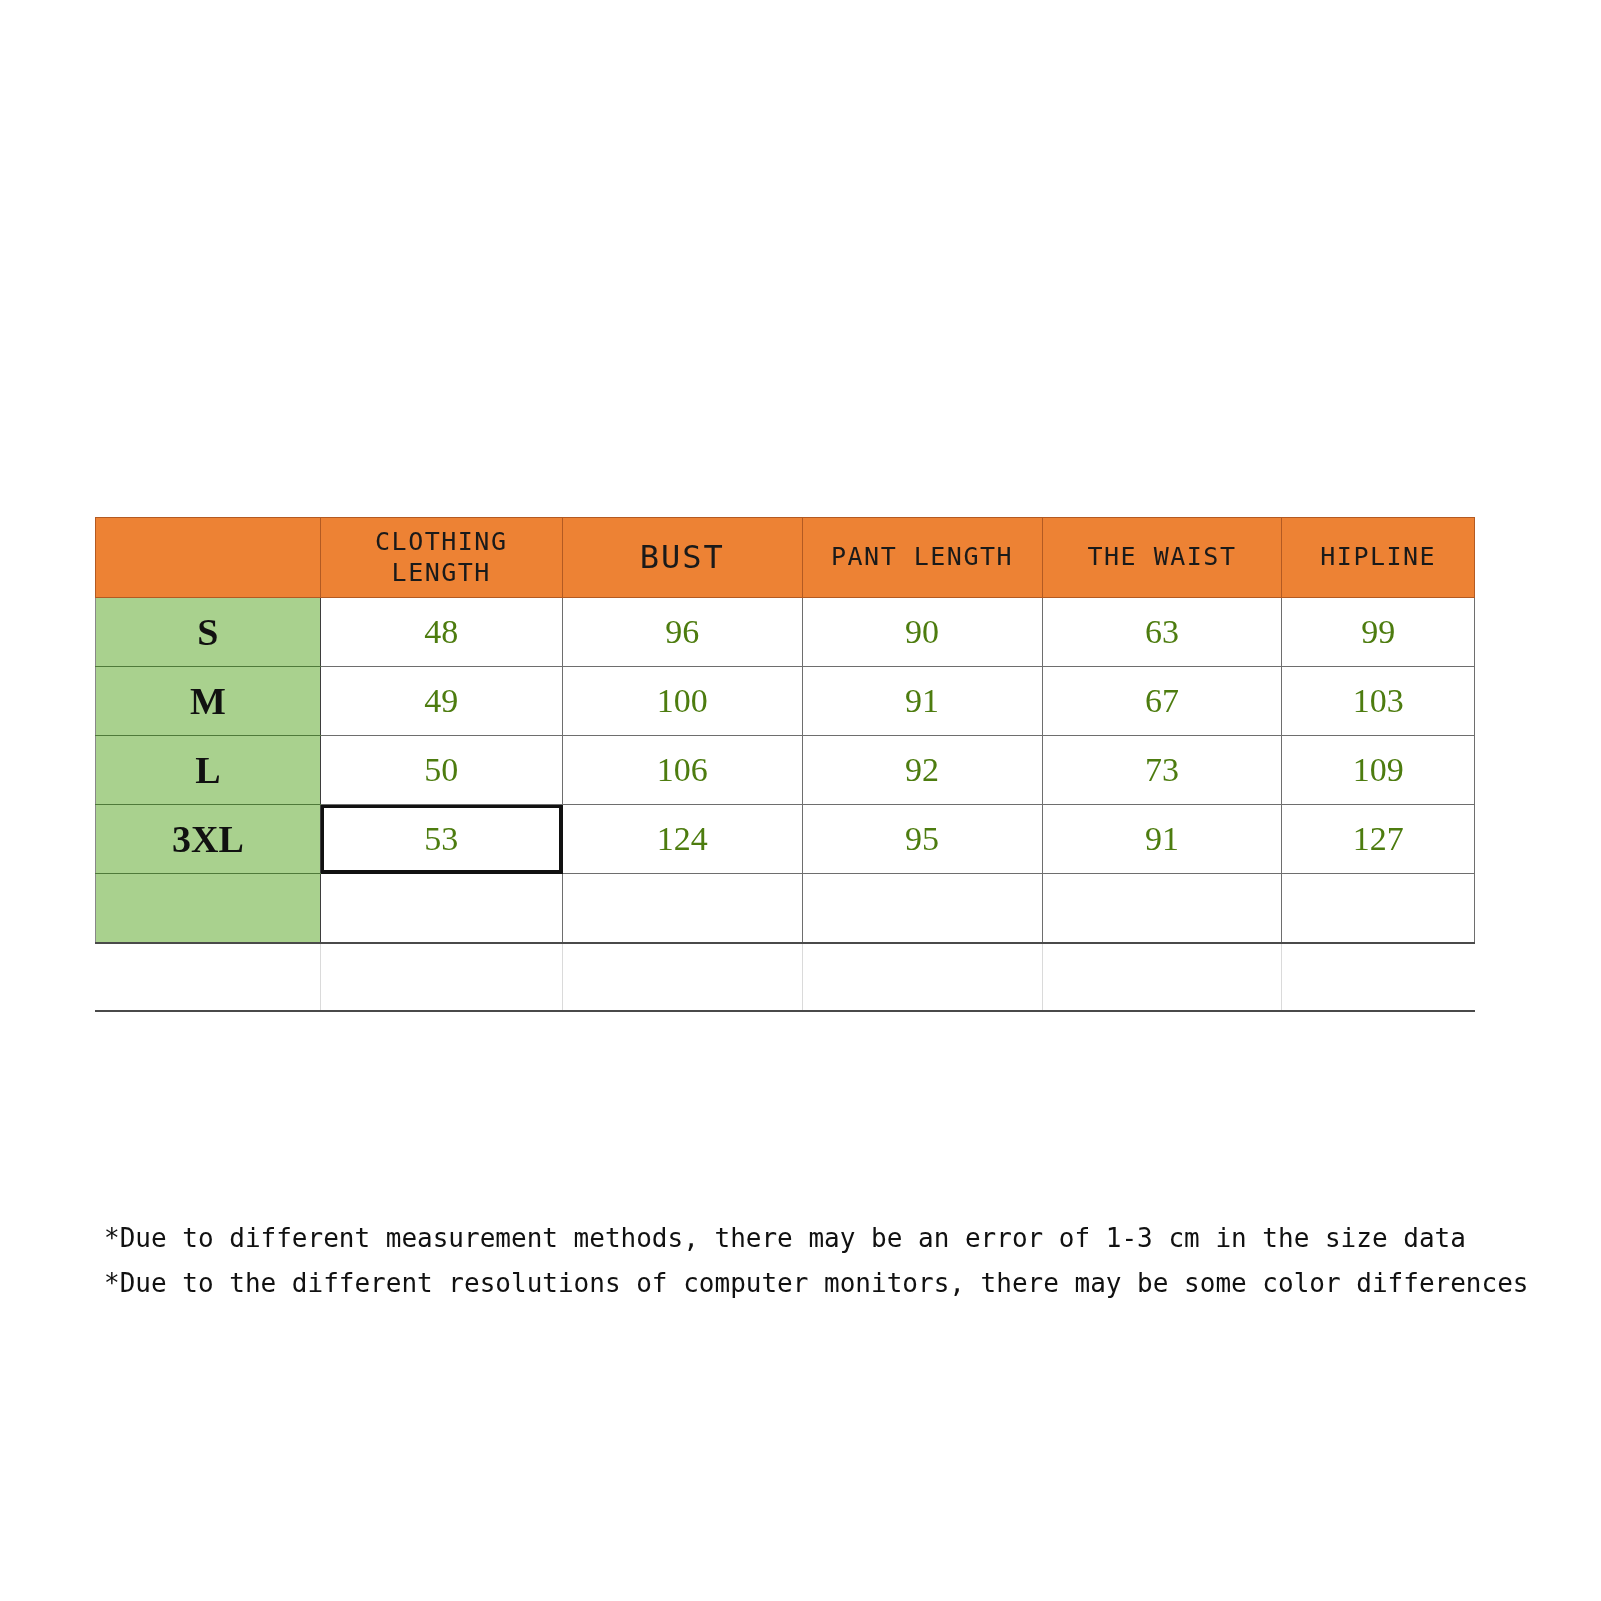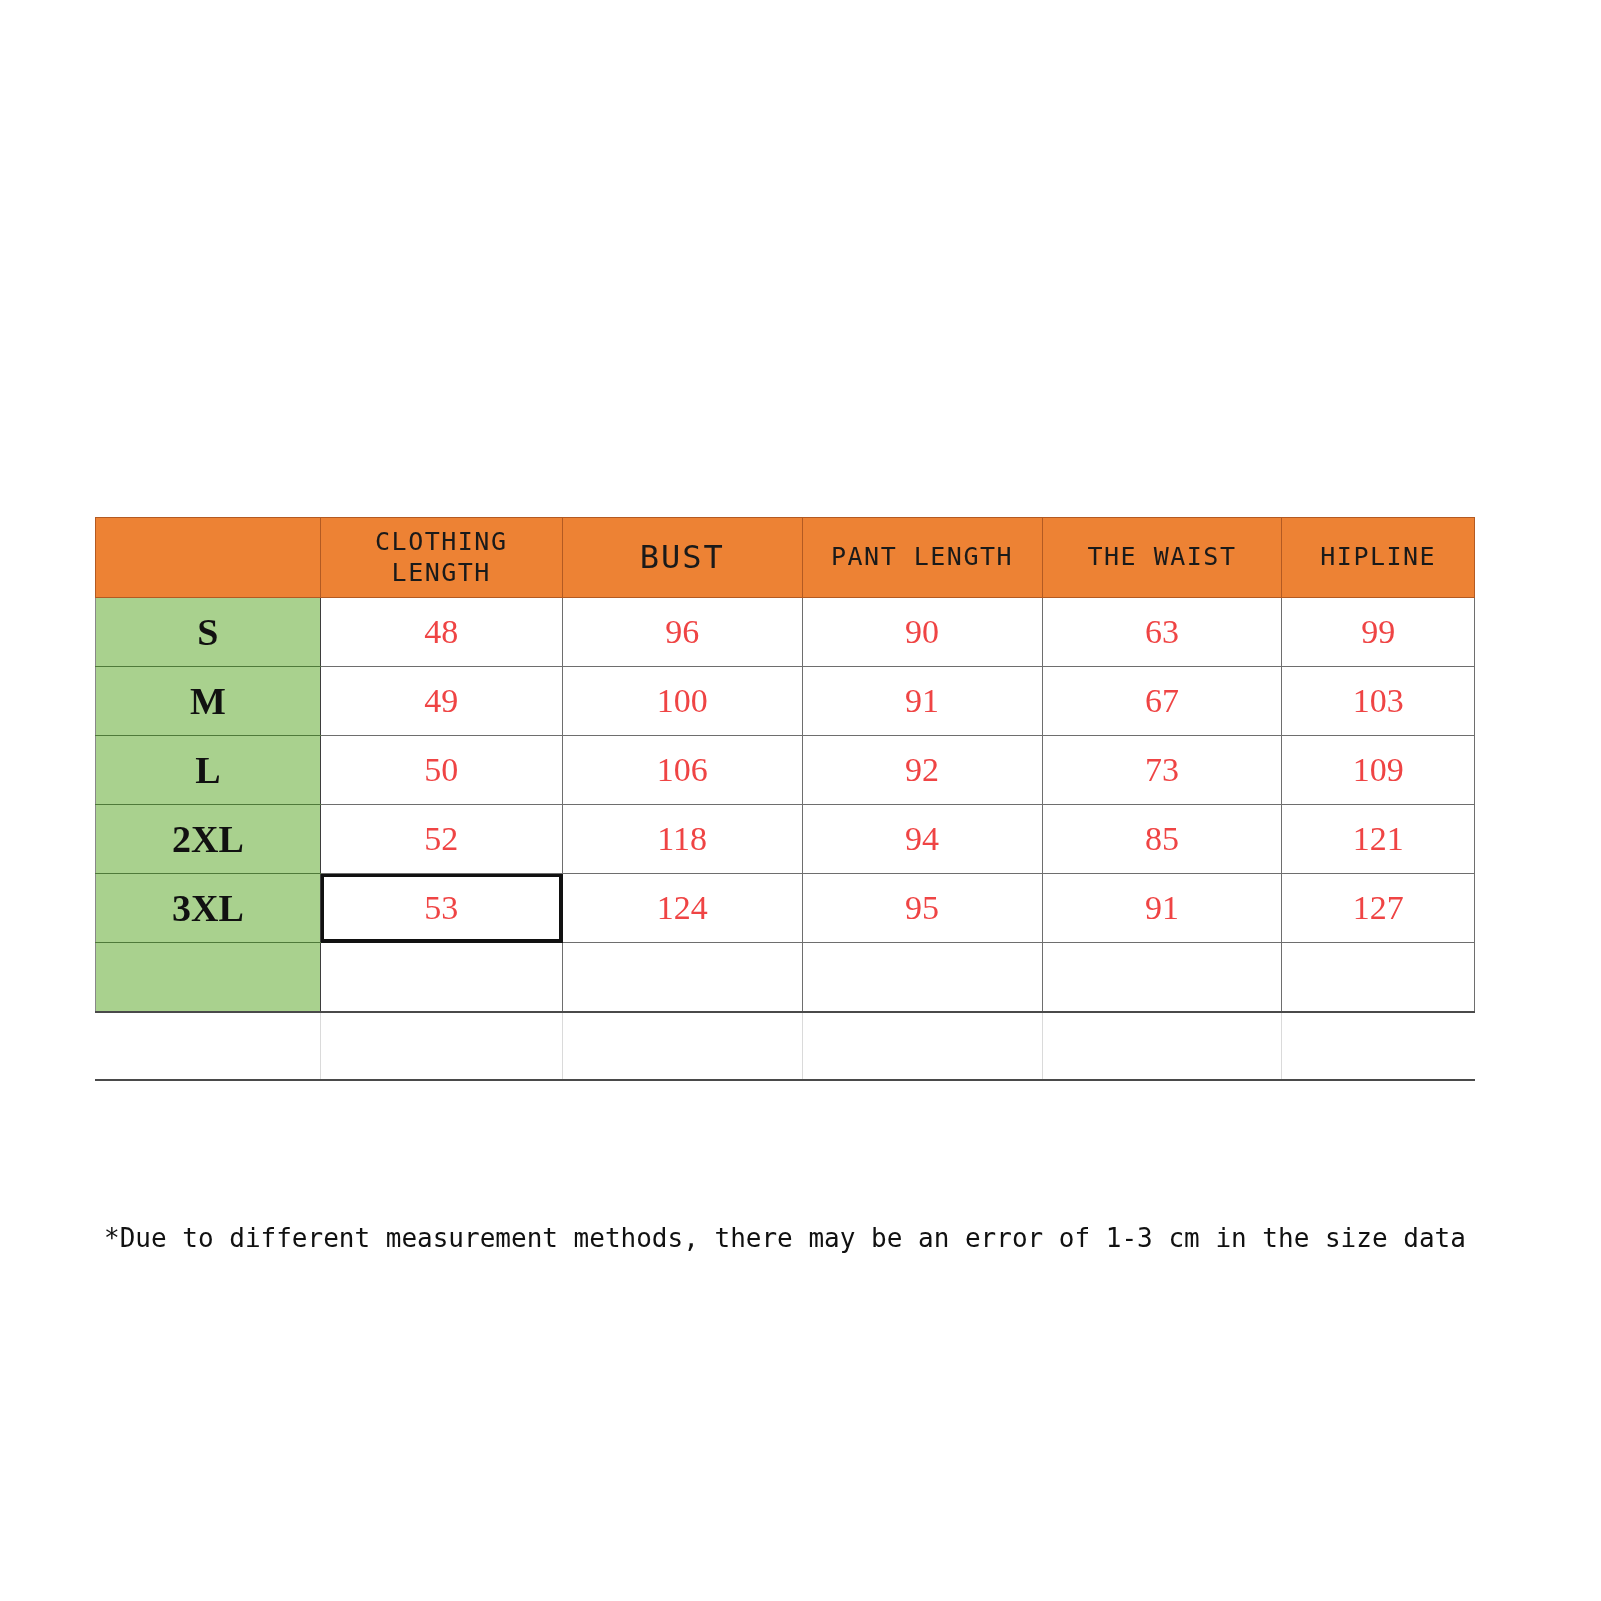--- a/index.html
+++ b/index.html
@@ -75,21 +75,21 @@
   }
   td.size-cell.empty-size { font-size: 0; }
 
   td.val-cell {
     background: #ffffff;
     height: 66px;
     text-align: center;
     vertical-align: middle;
     font-family: "Liberation Serif", serif;
     font-size: 34px;
-    color: #ef4444;
+    color: #4d7c0f;
     border: 1px solid #6e6e6e;
     margin-left: 16px;
   }
   td.val-cell.blank { font-size: 0; }
 
   
   tr.ghost-row td {
     background: #ffffff;
     height: 64px;
     border-left: 1px solid #dadada;
@@ -174,28 +174,20 @@
       </tr>
       <tr>
         <td class="size-cell">L</td>
         <td class="val-cell">50</td>
         <td class="val-cell">106</td>
         <td class="val-cell">92</td>
         <td class="val-cell">73</td>
         <td class="val-cell">109</td>
       </tr>
       <tr>
-        <td class="size-cell">2XL</td>
-        <td class="val-cell">52</td>
-        <td class="val-cell">118</td>
-        <td class="val-cell">94</td>
-        <td class="val-cell">85</td>
-        <td class="val-cell">121</td>
-      </tr>
-      <tr>
         <td class="size-cell">3XL</td>
         <td class="val-cell selected">53</td>
         <td class="val-cell">124</td>
         <td class="val-cell">95</td>
         <td class="val-cell">91</td>
         <td class="val-cell">127</td>
       </tr>
       <tr class="above-ghost">
         <td class="size-cell empty-size"></td>
         <td class="val-cell blank"></td>
@@ -211,13 +203,14 @@
         <td></td>
         <td></td>
         <td class="ghost-last"></td>
       </tr>
     </tbody>
   </table>
 </div>
 
 <div id="notes">
   <p>*Due to different measurement methods, there may be an error of 1-3 cm in the size data</p>
+  <p>*Due to the different resolutions of computer monitors, there may be some color differences</p>
 </div>
 
 </body></html>

